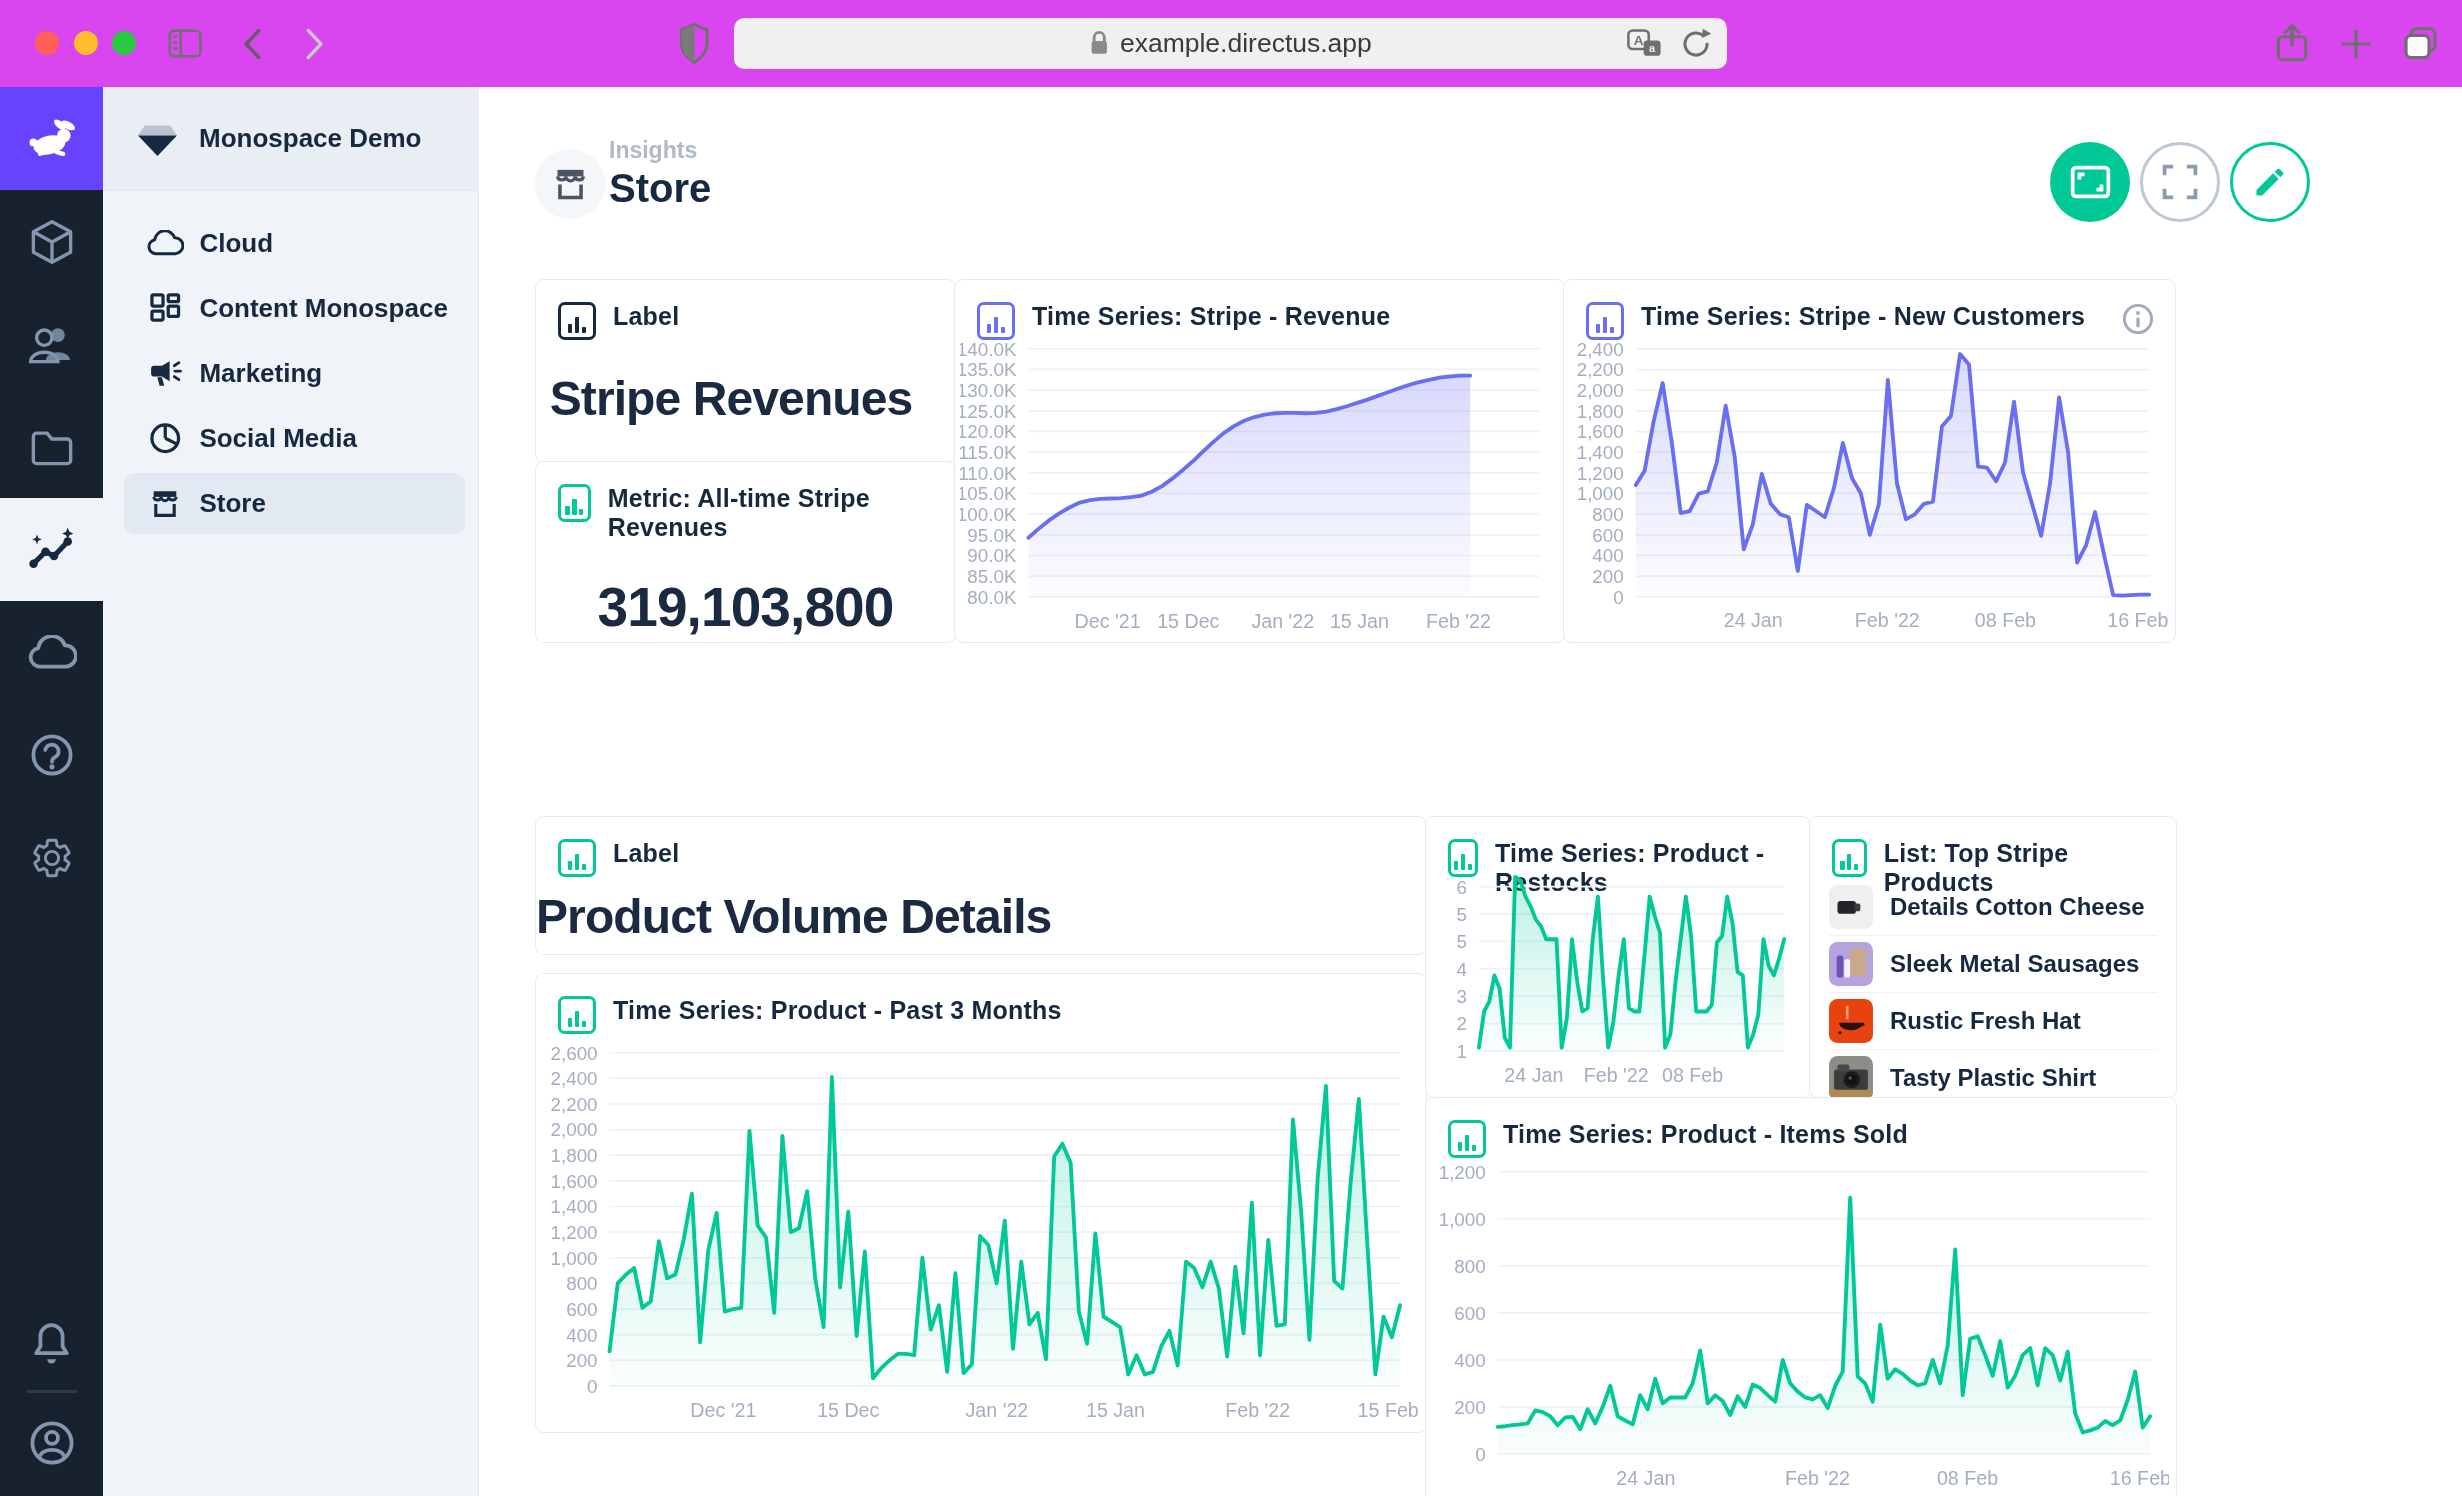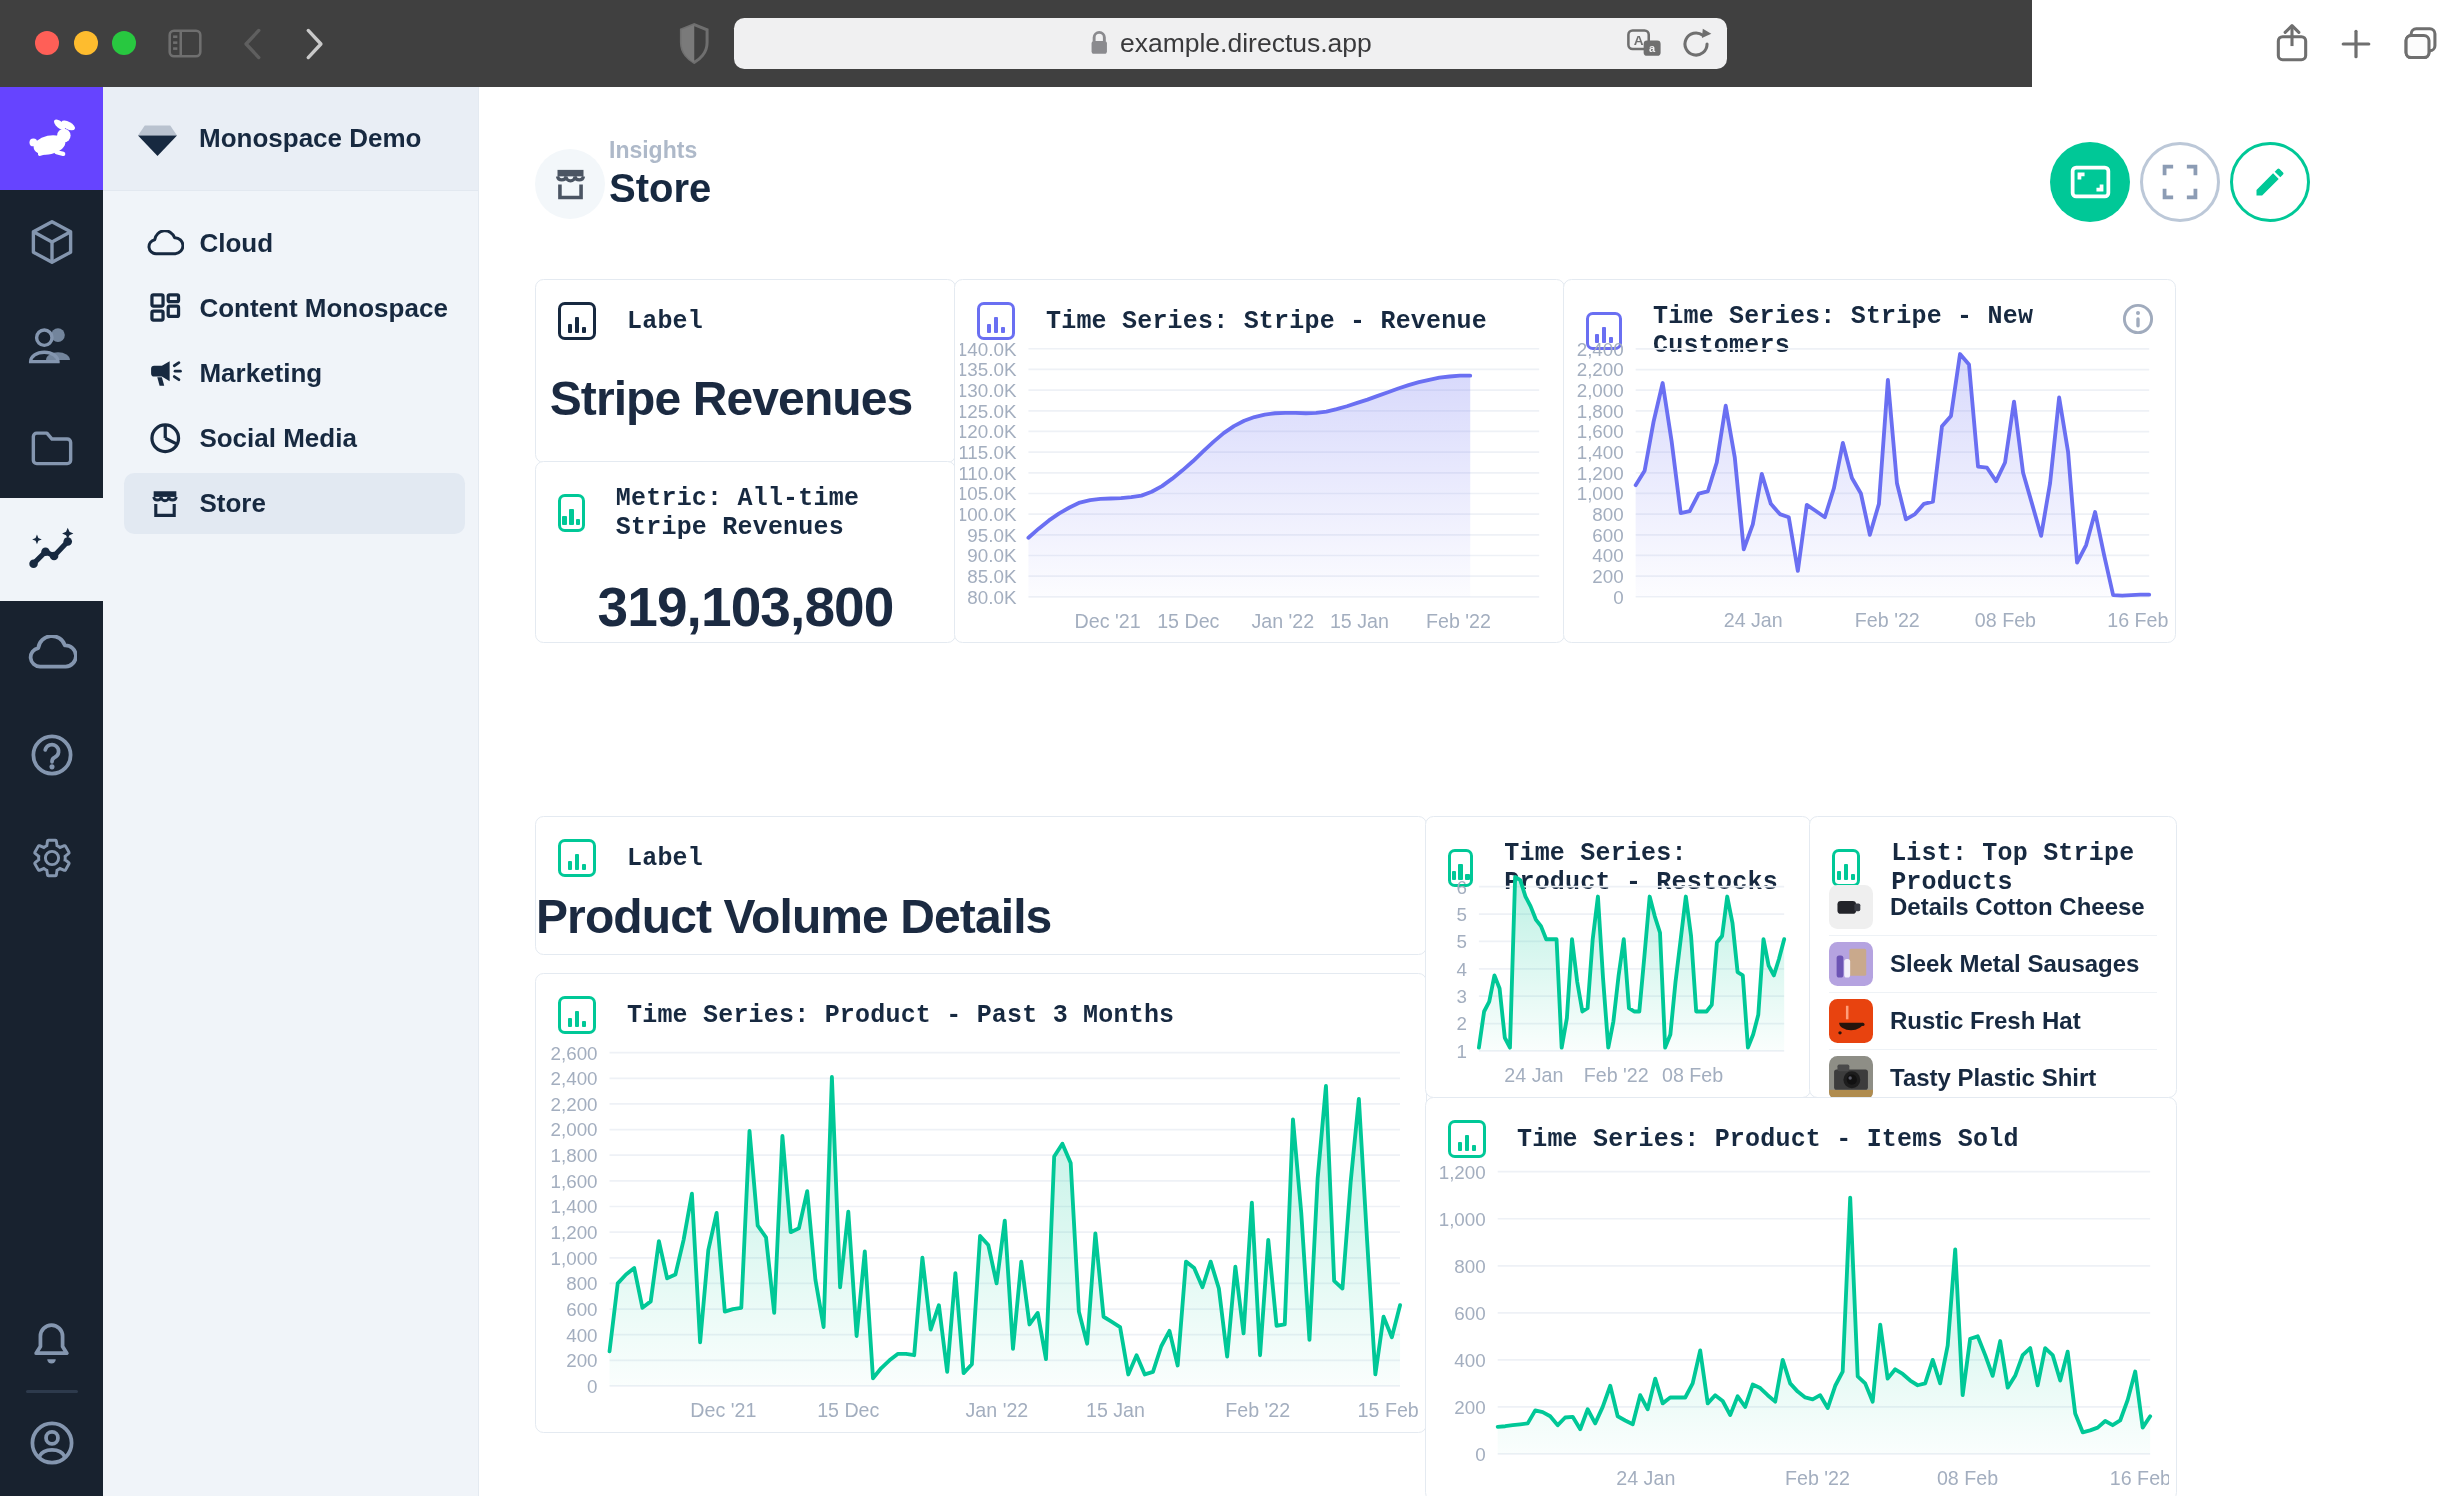--- a/index.html
+++ b/index.html
@@ -1,18 +1,18 @@
 <!DOCTYPE html>
 <html style="font-size:13.7px"><head>
 <meta charset="utf-8">
 <style>
   html,body{margin:0;padding:0;background:#e8e8e8;font-family:"Liberation Sans",sans-serif;}
   .screen{position:relative;width:2462px;height:1496px;background:#fff;overflow:hidden;}
   
-  .chrome{position:absolute;left:0;top:0;width:2032px;height:87px;background:#404040;border-bottom:1.7px solid #e2e2e2;}
+  .chrome{position:absolute;left:0;top:0;width:2462px;height:87px;background:#d946ef;border-bottom:1.7px solid #e2e2e2;}
   .tl{position:absolute;top:31px;width:24px;height:24px;border-radius:50%;}
   .tl.red{left:35px;background:#ff5f57;} .tl.yellow{left:74px;background:#febc2e;} .tl.green{left:112px;background:#28c840;}
   .chrome-ico{position:absolute;top:26px;color:#6f6f6f;}
   .chrome-ico svg{display:block;}
   .urlbar{position:absolute;left:734px;top:18px;width:993px;height:51px;background:#f0f0f1;border-radius:10.3px;display:flex;align-items:center;justify-content:center;color:#3c3c3e;}
   .urlbar .host{font-size:26.5px;color:#3a3a3c;margin-left:10.3px;}
   .url-side{position:absolute;top:0;height:51px;display:flex;align-items:center;gap:15.4px;right:13.7px;color:#5f6368;}
   
   .app{position:absolute;left:0;top:87px;width:2462px;height:1409px;display:flex;}
   .modulebar{position:relative;width:103px;height:1409px;background:#18222f;flex:none;}
@@ -36,21 +36,21 @@
   .pg-avatar{position:absolute;left:56px;top:62px;width:70px;height:70px;border-radius:50%;background:#f3f7fa;display:flex;align-items:center;justify-content:center;color:#4b5563;}
   .crumb{position:absolute;left:130px;top:50px;}
   .crumb .bc{font-size:23px;font-weight:600;color:#aeb9c9;}
   .crumb .ttl{font-size:40px;font-weight:800;color:#172940;margin-top:1.7px;}
   .abtn{position:absolute;top:55px;width:80px;height:80px;border-radius:50%;display:flex;align-items:center;justify-content:center;box-sizing:border-box;cursor:pointer;}
   .abtn.fill{background:#00c897;color:#fff;}
   .abtn.ghost{border:3.4px solid #bcc8d8;color:#8c9cb4;}
   .abtn.outline{border:3.4px solid #00c897;color:#00c897;}
   
   .panel{position:absolute;background:#fff;border:1.7px solid #e4eaf1;border-radius:8.5px;box-sizing:border-box;}
-  .phead{display:flex;align-items:center;gap:31px;padding:22px 22px 6.8px 22px;font-family:Liberation Mono, monospace;}
+  .phead{display:flex;gap:17px;padding:22px 22px 6.8px 22px;}
   .picon{width:38px;height:38px;border-radius:6.8px;border:3.4px solid currentColor;box-sizing:border-box;display:flex;align-items:flex-end;justify-content:center;gap:2.6px;padding-bottom:4.3px;}
   .picon i{display:block;width:4.3px;background:currentColor;border-radius:0.9px;}
   .picon .b1{height:8.5px;}.picon .b2{height:15.4px;}.picon .b3{height:6px;}
   .picon.navy{color:#172940;} .picon.purple{color:#6a6ff2;} .picon.green{color:#00c897;}
   .ptitle{font-size:25px;font-weight:700;color:#172940;letter-spacing:0.2px;}
   .pinfo{position:absolute;right:20.5px;top:22px;color:#a0abbd;}
   .biglabel{font-size:48px;font-weight:800;color:#1b2a41;letter-spacing:-0.9px;}
   .chartwrap{position:absolute;left:5.1px;right:5.1px;top:55px;bottom:3.4px;}
   
   .plist{position:absolute;left:0;right:0;top:62px;bottom:0;}

